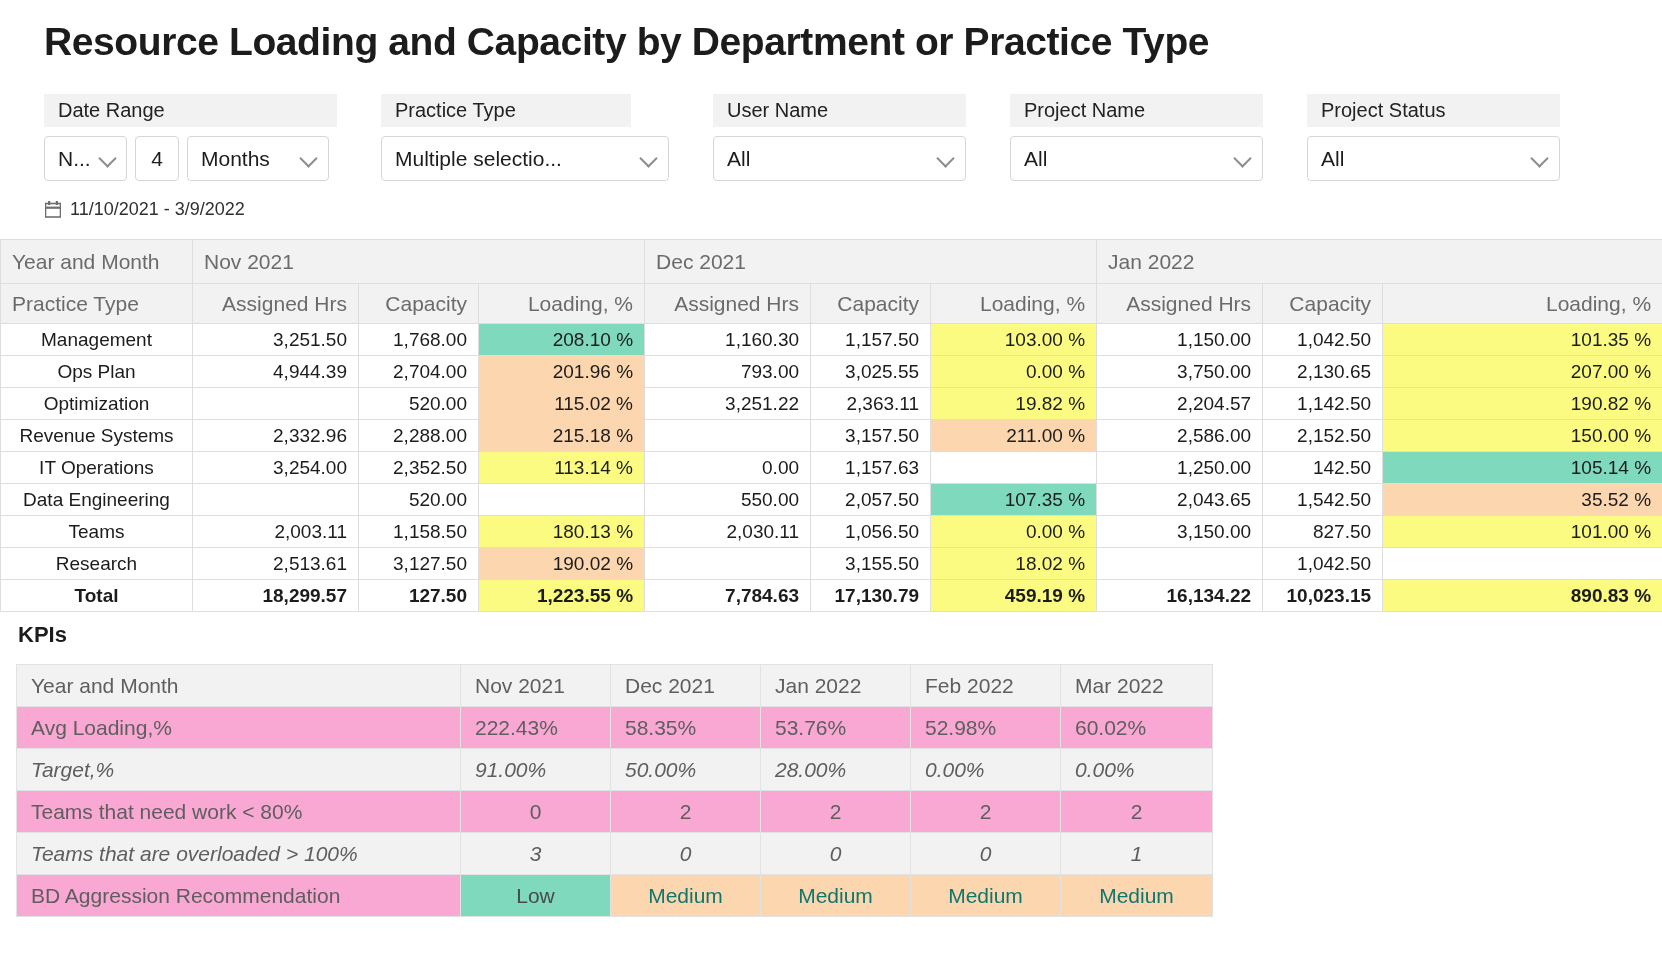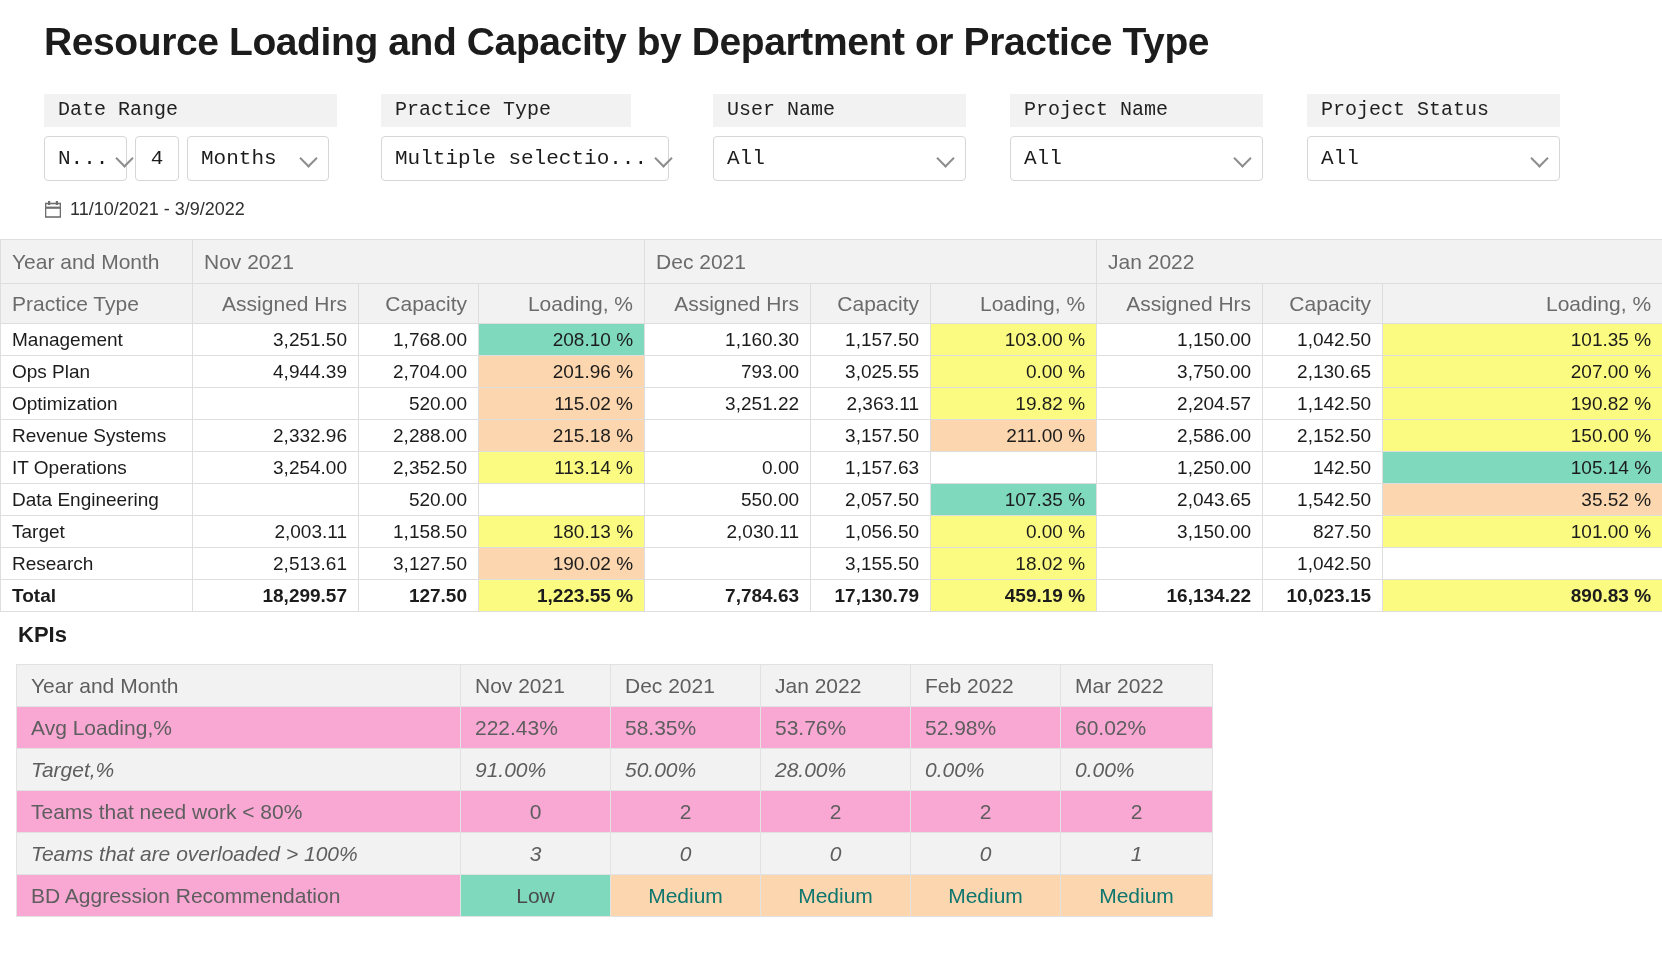--- a/index.html
+++ b/index.html
@@ -24,21 +24,20 @@
     white-space: nowrap;
   }
 
   
   .filters {
     position: absolute;
     left: 44px; top: 94px;
     display: flex;
     align-items: flex-start;
     gap: 0;
-    font-family: Liberation Mono, monospace;
   }
   .filter-group { margin-right: 44px; }
   .filter-label {
     background: #f2f2f2;
     color: #222;
     font-size: 20px;
     padding: 6px 12px 7px 14px;
     height: 33px;
     line-height: 20px;
     white-space: nowrap;
@@ -122,21 +121,21 @@
   .matrix thead th {
     background: #f2f2f2;
     color: #6b6b6b;
     font-size: 21px;
     height: 44px;
   }
   .matrix thead tr.hdr2 th { height: 40px; }
   .th-left { text-align: left; }
   .th-right { text-align: right; margin-top: 42px; }
   .matrix tbody td { background: #fff; text-align: right; color: #1c1c1c; }
-  .matrix tbody td.rowname { text-align: left; }
+  .matrix tbody td.rowname { text-align: center; }
   .matrix tbody tr.total td { font-weight: bold; }
   td.hl-green  { background: #7fd9bd !important; }
   td.hl-orange { background: #fbd6ae !important; }
   td.hl-yellow { background: #fbfb81 !important; }
   .nb-left { border-left: none; }
   .nb-right { border-right: none; }
 
   
   .kpi-title {
     position: absolute;
@@ -348,21 +347,21 @@
           <td>520.00</td>
           <td class=""></td>
           <td>550.00</td>
           <td>2,057.50</td>
           <td class="hl-green">107.35 %</td>
           <td>2,043.65</td>
           <td>1,542.50</td>
           <td class="hl-orange nb-right">35.52 %</td>
         </tr>
         <tr>
-          <td class="rowname nb-left">Target</td>
+          <td class="rowname nb-left">Teams</td>
           <td>2,003.11</td>
           <td>1,158.50</td>
           <td class="hl-yellow">180.13 %</td>
           <td>2,030.11</td>
           <td>1,056.50</td>
           <td class="hl-yellow">0.00 %</td>
           <td>3,150.00</td>
           <td>827.50</td>
           <td class="hl-yellow nb-right">101.00 %</td>
         </tr>

